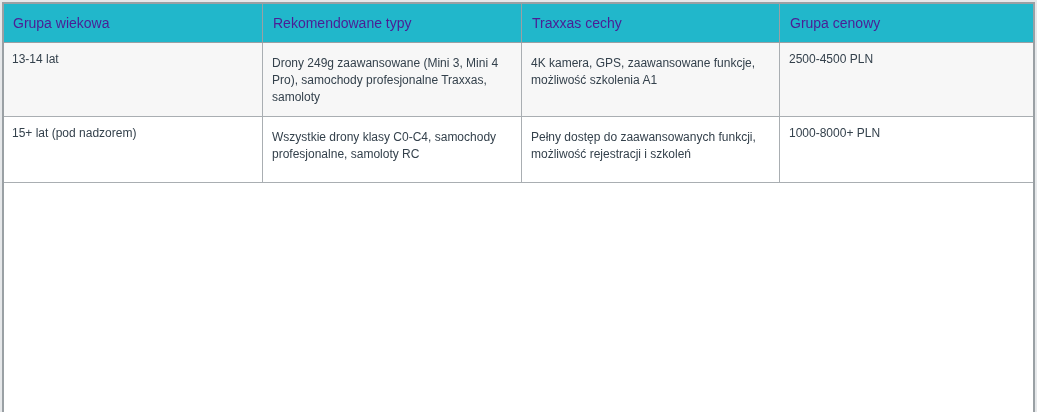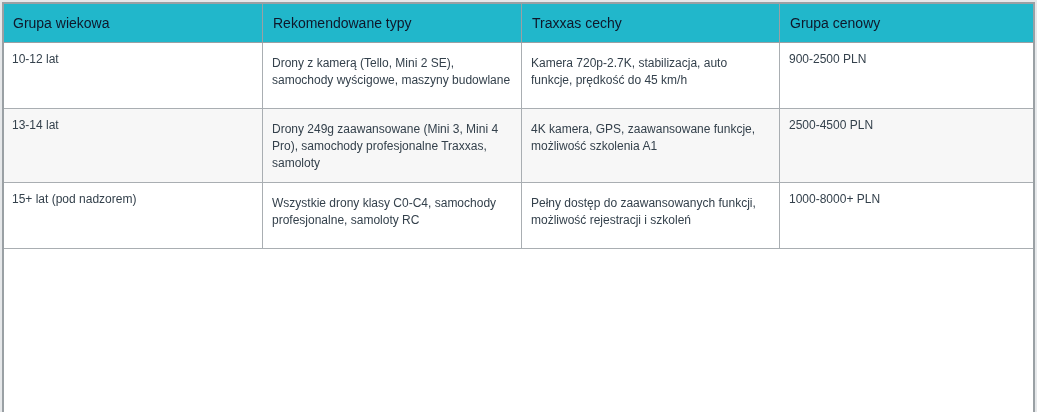--- a/index.html
+++ b/index.html
@@ -17,21 +17,21 @@
   }
   table {
     border-collapse: collapse; width: 1033px; table-layout: fixed;
     margin-left: -2px; margin-top: -2px;
   }
   col.c1 { width: 260px; }
   col.c2 { width: 259px; }
   col.c3 { width: 258px; }
   col.c4 { width: 256px; }
   th {
-    background: #21b7cb; color: #0f172a; font-weight: normal;
+    background: #21b7cb; color: #4c1d95; font-weight: normal;
     text-align: left; font-size: 14px; height: 39px; padding: 0 10px;
     border: 1px solid #9aa0a4; vertical-align: middle;
   }
   td {
     font-size: 12px; color: #34414c; line-height: 17px;
     padding: 8px 10px 10px 9px; vertical-align: top;
     border: 1px solid #a9aeb2; height: 43px;
   }
   td.indent { padding-top: 12px; }
   tr.odd td { background: #f7f7f7; }
@@ -50,26 +50,20 @@
       </colgroup>
     <thead>
       <tr>
         <th>Grupa wiekowa</th>
         <th>Rekomendowane typy</th>
         <th>Traxxas cechy</th>
         <th>Grupa cenowy</th>
       </tr>
     </thead>
     <tbody>
-      <tr class="even">
-        <td>10-12 lat</td>
-        <td class="indent">Drony z kamerą (Tello, Mini 2 SE), samochody wyścigowe, maszyny budowlane</td>
-        <td class="indent">Kamera 720p-2.7K, stabilizacja, auto funkcje, prędkość do 45 km/h</td>
-        <td>900-2500 PLN</td>
-      </tr>
       <tr class="odd">
         <td>13-14 lat</td>
         <td class="indent">Drony 249g zaawansowane (Mini 3, Mini 4 Pro), samochody profesjonalne Traxxas, samoloty</td>
         <td class="indent">4K kamera, GPS, zaawansowane funkcje, możliwość szkolenia A1</td>
         <td>2500-4500 PLN</td>
       </tr>
       <tr class="even">
         <td>15+ lat (pod nadzorem)</td>
         <td class="indent">Wszystkie drony klasy C0-C4, samochody profesjonalne, samoloty RC</td>
         <td class="indent">Pełny dostęp do zaawansowanych funkcji, możliwość rejestracji i szkoleń</td>

